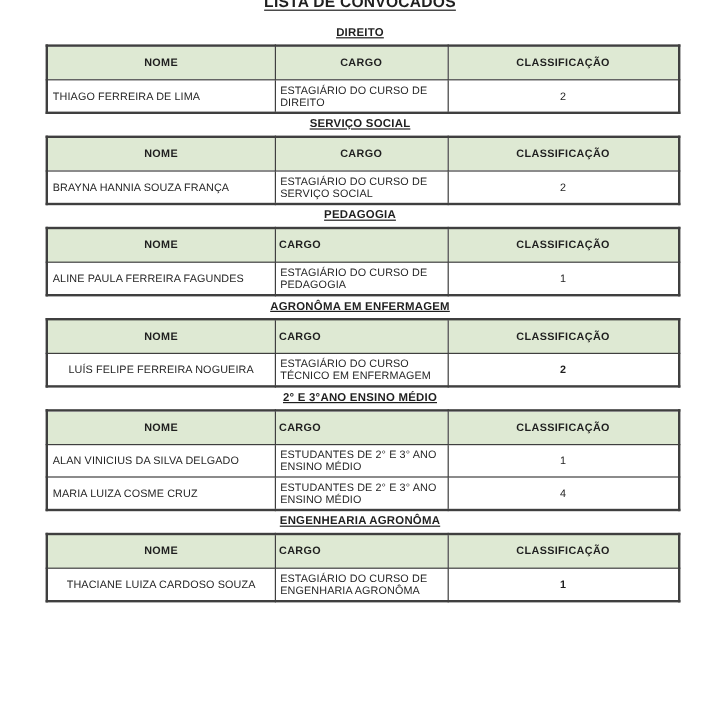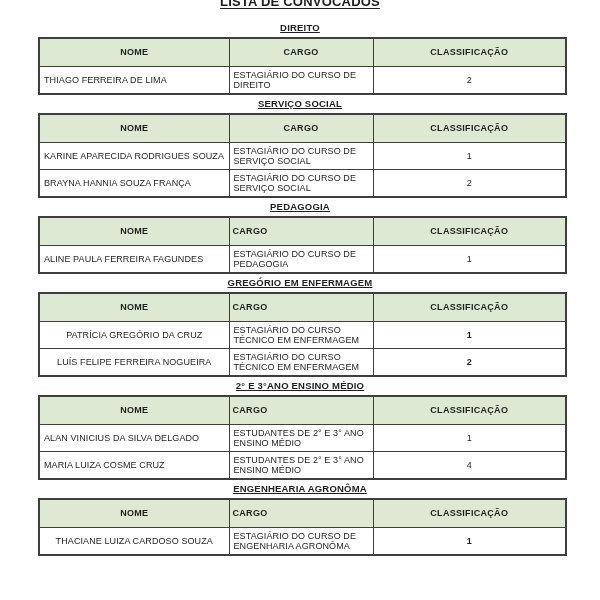--- a/index.html
+++ b/index.html
@@ -115,25 +115,20 @@
       </colgroup>
     <thead>
       <tr>
         <th class="nome">NOME</th>
         <th class="cargo">CARGO</th>
         <th class="classificacao">CLASSIFICAÇÃO</th>
       </tr>
     </thead>
     <tbody>
       <tr>
-        <td class="nome">KARINE APARECIDA RODRIGUES SOUZA</td>
-        <td class="cargo">ESTAGIÁRIO DO CURSO DE SERVIÇO SOCIAL</td>
-        <td class="classificacao">1</td>
-      </tr>
-      <tr>
         <td class="nome">BRAYNA HANNIA SOUZA FRANÇA</td>
         <td class="cargo">ESTAGIÁRIO DO CURSO DE SERVIÇO SOCIAL</td>
         <td class="classificacao">2</td>
       </tr>
     </tbody>
   </table>
 </div>
 
 <div>
   <div class="section-title">PEDAGOGIA</div>
@@ -154,40 +149,35 @@
       <tr>
         <td class="nome">ALINE PAULA FERREIRA FAGUNDES</td>
         <td class="cargo">ESTAGIÁRIO DO CURSO DE PEDAGOGIA</td>
         <td class="classificacao">1</td>
       </tr>
     </tbody>
   </table>
 </div>
 
 <div>
-  <div class="section-title">GREGÓRIO EM ENFERMAGEM</div>
+  <div class="section-title">AGRONÔMA EM ENFERMAGEM</div>
   <table class="list-table cargo-left center-names bold-class">
     <colgroup>
         <col class="c-nome">
         <col class="c-cargo">
         <col class="c-class">
       </colgroup>
     <thead>
       <tr>
         <th class="nome">NOME</th>
         <th class="cargo">CARGO</th>
         <th class="classificacao">CLASSIFICAÇÃO</th>
       </tr>
     </thead>
     <tbody>
-      <tr>
-        <td class="nome">PATRÍCIA GREGÓRIO DA CRUZ</td>
-        <td class="cargo">ESTAGIÁRIO DO CURSO TÉCNICO EM ENFERMAGEM</td>
-        <td class="classificacao">1</td>
-      </tr>
       <tr>
         <td class="nome">LUÍS FELIPE FERREIRA NOGUEIRA</td>
         <td class="cargo">ESTAGIÁRIO DO CURSO TÉCNICO EM ENFERMAGEM</td>
         <td class="classificacao">2</td>
       </tr>
     </tbody>
   </table>
 </div>
 
 <div>

